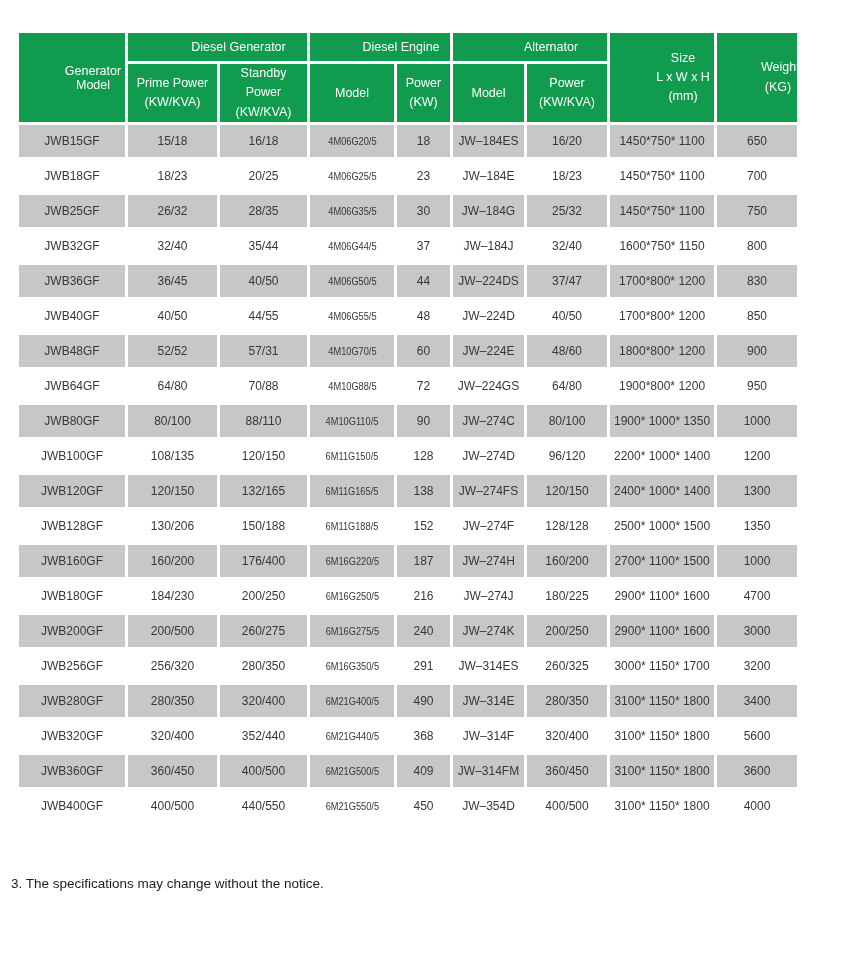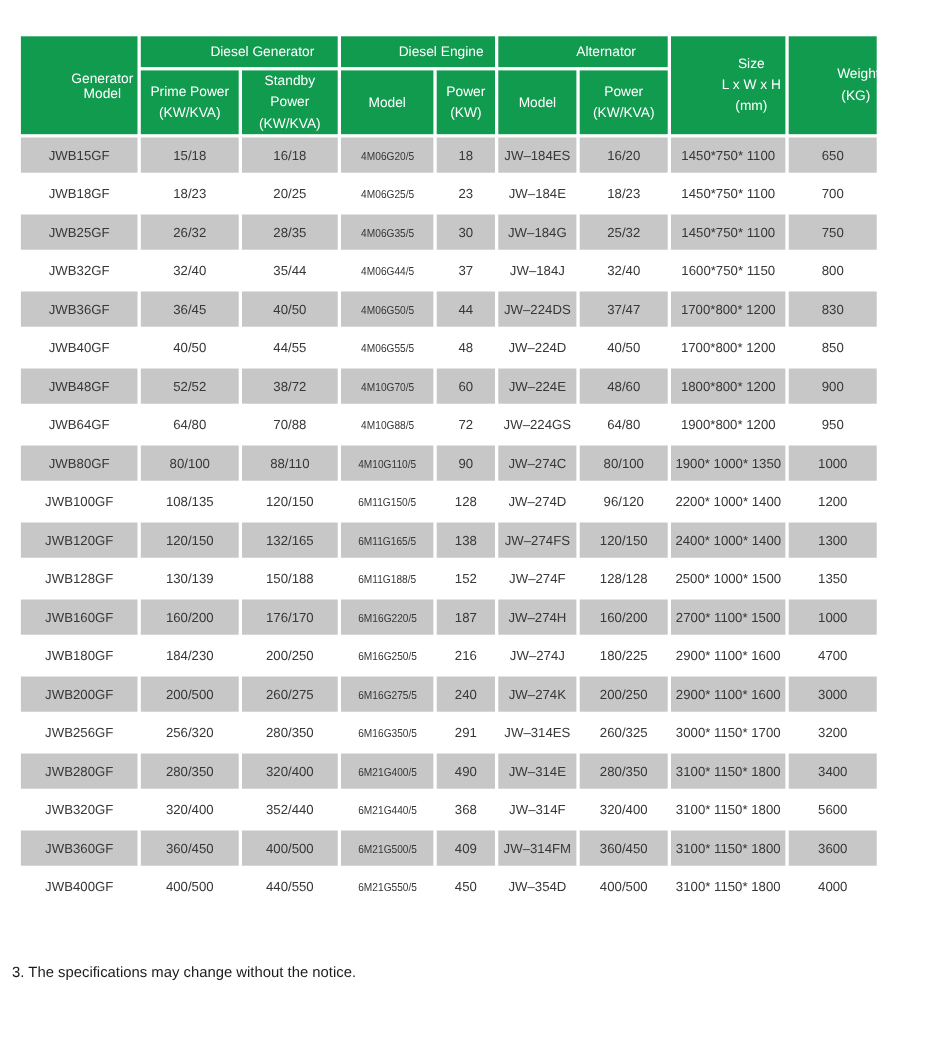--- a/index.html
+++ b/index.html
@@ -183,21 +183,21 @@
           <td><span class="cond">4M06G55/5</span></td>
           <td>48</td>
           <td>JW–224D</td>
           <td>40/50</td>
           <td>1700*800* 1200</td>
           <td>850</td>
         </tr>
         <tr>
           <td>JWB48GF</td>
           <td>52/52</td>
-          <td>38/72</td>
+          <td>57/31</td>
           <td><span class="cond">4M10G70/5</span></td>
           <td>60</td>
           <td>JW–224E</td>
           <td>48/60</td>
           <td>1800*800* 1200</td>
           <td>900</td>
         </tr>
         <tr>
           <td>JWB64GF</td>
           <td>64/80</td>
@@ -237,33 +237,33 @@
           <td>132/165</td>
           <td><span class="cond">6M11G165/5</span></td>
           <td>138</td>
           <td>JW–274FS</td>
           <td>120/150</td>
           <td>2400* 1000* 1400</td>
           <td>1300</td>
         </tr>
         <tr>
           <td>JWB128GF</td>
-          <td>130/139</td>
+          <td>130/206</td>
           <td>150/188</td>
           <td><span class="cond">6M11G188/5</span></td>
           <td>152</td>
           <td>JW–274F</td>
           <td>128/128</td>
           <td>2500* 1000* 1500</td>
           <td>1350</td>
         </tr>
         <tr>
           <td>JWB160GF</td>
           <td>160/200</td>
-          <td>176/170</td>
+          <td>176/400</td>
           <td><span class="cond">6M16G220/5</span></td>
           <td>187</td>
           <td>JW–274H</td>
           <td>160/200</td>
           <td>2700* 1100* 1500</td>
           <td>1000</td>
         </tr>
         <tr>
           <td>JWB180GF</td>
           <td>184/230</td>

